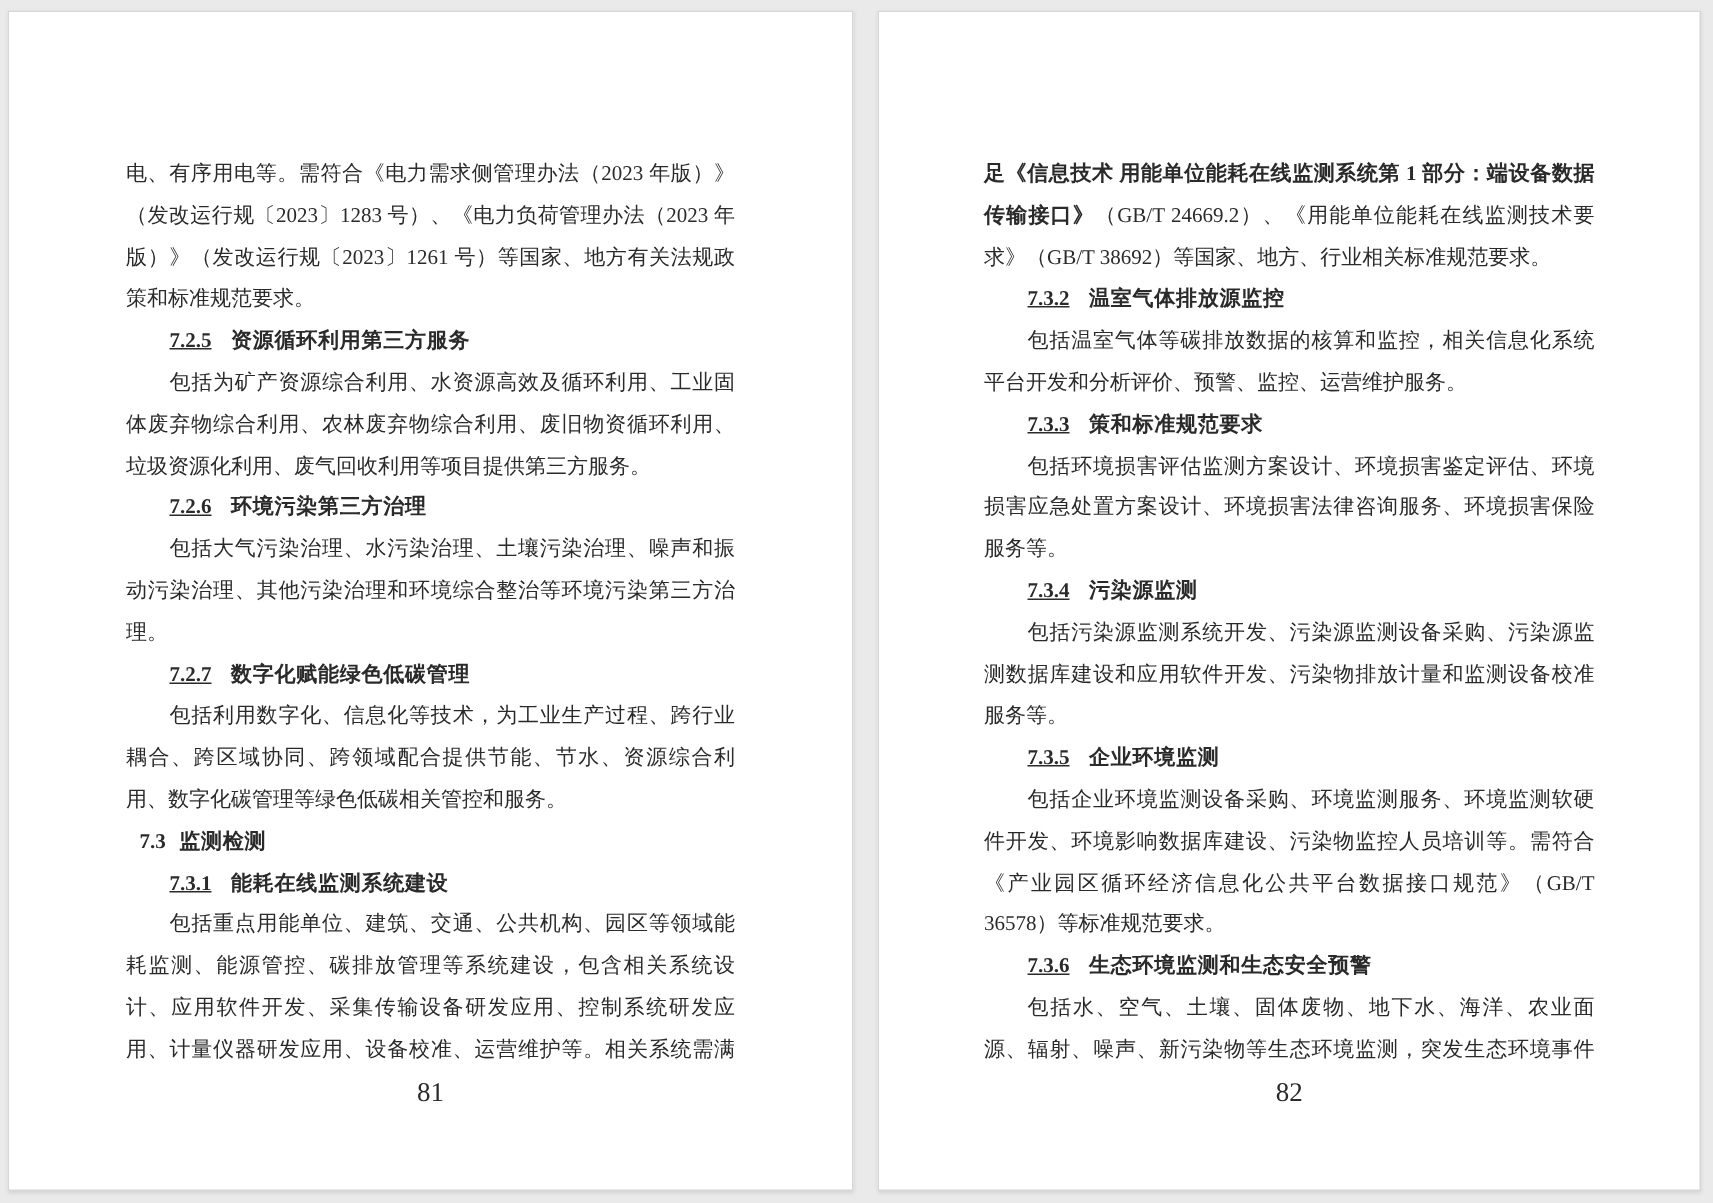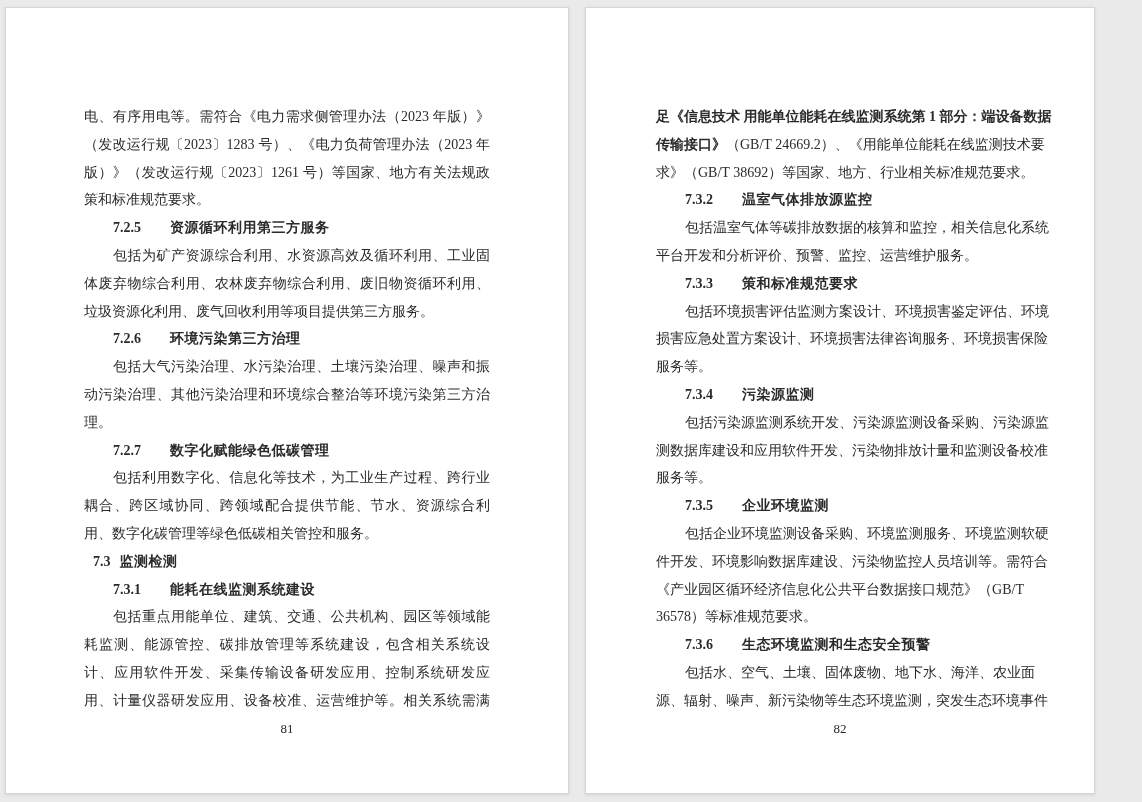--- a/index.html
+++ b/index.html
@@ -11,42 +11,42 @@
   .canvas{position:relative;width:1142px;height:802px;border-radius:17px;}
   .page{
     position:absolute;top:7px;height:787px;
     background:#ffffff;
     border:1px solid #d6d6d6;
     box-shadow:0 1px 3px rgba(0,0,0,0.10);
     box-sizing:border-box;
     color:#2a2a2a;
   }
   .page-left{left:5px;width:564px;padding:0 78px;}
-  .page-right{left:585px;width:510px;padding:0 70px;}
+  .page-right{left:585px;width:549px;padding:0 70px;}
   .page-content{padding-top:95px;}
   .line{
     display:block;
     height:27.8px;line-height:27.8px;
     font-size:14px;
     white-space:nowrap;
     color:#2a2a2a;
   }
   .line.body.fill{
     text-align:justify;
     text-align-last:justify;
     text-justify:inter-character;
   }
   .line.body.indent{text-indent:29px;}
-  .line.heading .num{font-weight:bold;margin-left:29px;margin-right:29px;}
+  .line.heading .num{font-weight:bold;margin-left:29px;margin-right:13px;text-decoration:underline;}
   .line.section .num{font-weight:bold;margin-left:9px;margin-right:9px;}
   .line.heading .title,.line.section .title{font-weight:bold;letter-spacing:0.5px;}
   .b{font-weight:bold;}
   .page-number{
     text-align:center;
-    font-size:13px;
+    font-size:18px;
     height:27.8px;line-height:27.8px;
     color:#2a2a2a;
   }
 </style>
 </head>
 <body style="background: rgb(234, 234, 234);">
 
 <div class="canvas">
 
   <section class="page page-left">

